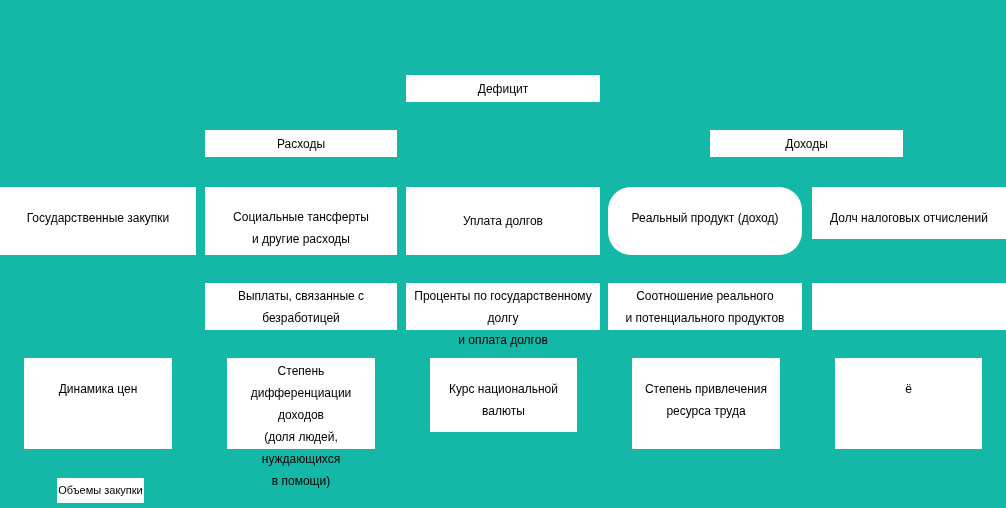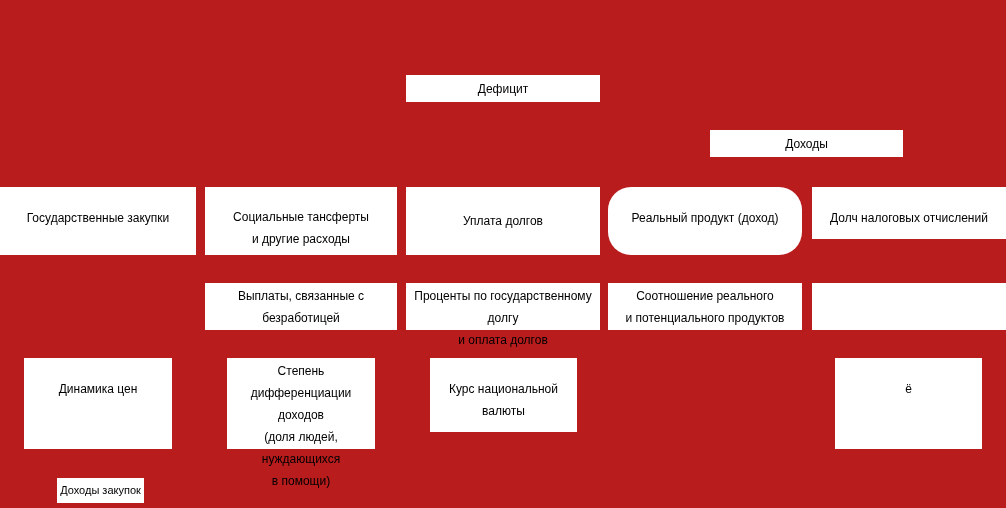--- a/index.html
+++ b/index.html
@@ -1,20 +1,20 @@
 <!DOCTYPE html>
 <html><head>
 <meta charset="utf-8">
 <style>
   html, body { margin: 0; padding: 0; background: #000; }
   .canvas {
     position: relative;
     width: 1006px;
     height: 508px;
-    background: #b91c1c;
+    background: #14b8a6;
     font-family: "Liberation Sans", sans-serif;
     overflow: hidden;
   }
   .box {
     position: absolute;
     background: #ffffff;
     color: #000000;
     display: flex;
     justify-content: center;
     align-items: flex-start;
@@ -55,20 +55,23 @@
 </style>
 </head>
 <body>
 
 <div class="canvas">
 
   <div class="box v-center" id="deficit">
     <span class="box-label">Дефицит</span>
   </div>
 
+  <div class="box v-center" id="expenses">
+    <span class="box-label">Расходы</span>
+  </div>
 
   <div class="box v-center" id="income">
     <span class="box-label">Доходы</span>
   </div>
 
   <div class="box pt4" id="r3c1">
     <span class="box-label">Государственные закупки</span>
   </div>
 
   <div class="box v-center shift-down" id="r3c2">
@@ -116,22 +119,26 @@
     <span class="box-label">Степень дифференциации
 доходов
 (доля людей, нуждающихся
 в помощи)</span>
   </div>
 
   <div class="box pt4" id="r5c3">
     <span class="box-label">Курс национальной валюты</span>
   </div>
 
+  <div class="box pt4" id="r5c4">
+    <span class="box-label">Степень привлечения
+ресурса труда</span>
+  </div>
 
   <div class="box pt4" id="r5c5">
     <span class="box-label">ё</span>
   </div>
 
   <div class="box v-center" id="purchases">
-    <span class="box-label">Доходы закупок</span>
+    <span class="box-label">Объемы закупки</span>
   </div>
 
 </div>
 
 </body></html>

